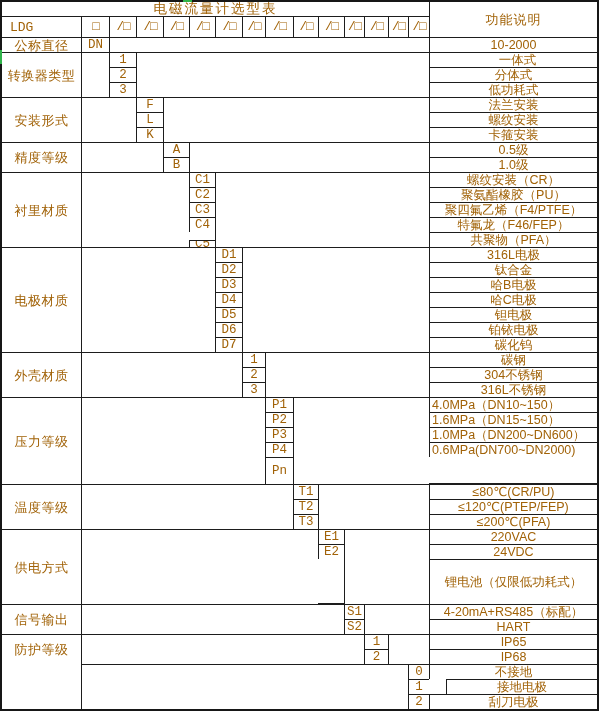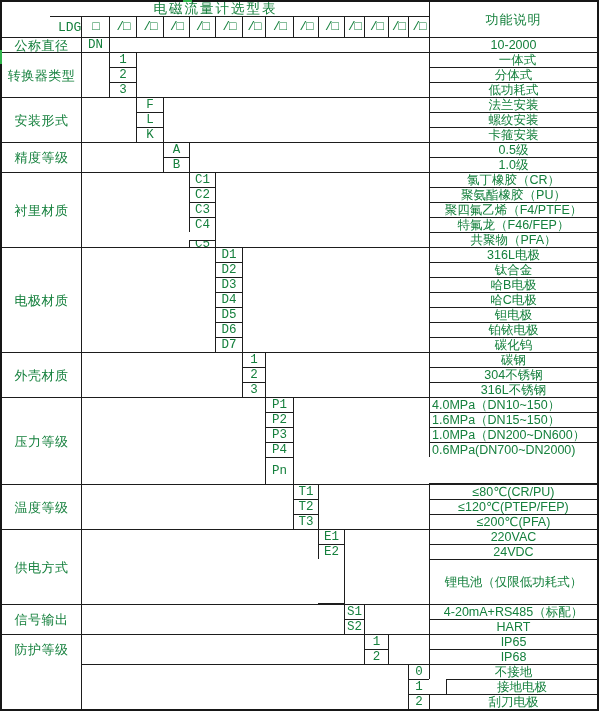--- a/index.html
+++ b/index.html
@@ -1,18 +1,18 @@
 <!DOCTYPE html>
 <html><head>
 <meta charset="utf-8">
 <style>
   html,body{margin:0;padding:0;background:#ffffff;}
   .page{
     position:relative;width:600px;height:716px;background:#ffffff;
-    font-family:"Liberation Sans","DejaVu Sans",sans-serif;color:#15803d;
+    font-family:"Liberation Sans","DejaVu Sans",sans-serif;color:#a16207;
   }
   .seltable{
     position:absolute;left:0px;top:0px;box-sizing:border-box;
     width:599px;height:711px;border:2px solid #171717;background:#fff;
     display:grid;
     grid-template-columns:79px 28px 27px 27px 26px 26px 27px 23px 28px 25px 26px 20px 24px 20px 21px 1fr;
     grid-template-rows:14px 21px repeat(42,1fr);
   }
   .c{
     border-left:1px solid #1d1d1d;border-top:1px solid #1d1d1d;
@@ -35,21 +35,21 @@
   .art-top{left:183px;top:0;width:9px;height:2px;}
 </style>
 </head>
 <body>
 
 <div class="page">
   <div class="seltable" id="grid">
 
     <div class="c title no-l no-t" style="grid-column:1/16;grid-row:1/2;">电磁流量计选型表</div>
     <div class="c fhead no-t" style="grid-column:16/17;grid-row:1/3;">功能说明</div>
-    <div class="c ldg no-l" style="grid-column:1/2;grid-row:2/3;margin-left:48px;">LDG</div>
+    <div class="c ldg no-l" style="grid-column:1/2;grid-row:2/3;">LDG</div>
     <div class="c slot" style="grid-column:2/3;grid-row:2/3;">□</div>
 
   <div class="c slot" style="grid-area: 2 / 3 / 3 / 4;">/□</div>
       <div class="c slot" style="grid-area: 2 / 4 / 3 / 5;">/□</div>
       <div class="c slot" style="grid-area: 2 / 5 / 3 / 6;">/□</div>
       <div class="c slot" style="grid-area: 2 / 6 / 3 / 7;">/□</div>
       <div class="c slot" style="grid-area: 2 / 7 / 3 / 8;">/□</div>
       <div class="c slot" style="grid-area: 2 / 8 / 3 / 9;">/□</div>
       <div class="c slot" style="grid-area: 2 / 9 / 3 / 10;">/□</div>
       <div class="c slot" style="grid-area: 2 / 10 / 3 / 11;">/□</div>
@@ -83,21 +83,21 @@
       <div class="c lbl no-l" style="grid-area: 10 / 1 / 12 / 2;">精度等级</div>
       <div class="c" style="grid-area: 10 / 2 / 12 / 5;"></div>
       <div class="c code" style="grid-area: 10 / 5 / 11 / 6;">A</div>
       <div class="c desc" style="grid-area: 10 / 16 / 11 / 17;">0.5级</div>
       <div class="c code" style="grid-area: 11 / 5 / 12 / 6;">B</div>
       <div class="c desc" style="grid-area: 11 / 16 / 12 / 17;">1.0级</div>
       <div class="c" style="grid-area: 10 / 6 / 12 / 16;"></div>
       <div class="c lbl no-l" style="grid-area: 12 / 1 / 17 / 2;">衬里材质</div>
       <div class="c" style="grid-area: 12 / 2 / 17 / 6;"></div>
       <div class="c code" style="grid-area: 12 / 6 / 13 / 7;">C1</div>
-      <div class="c desc" style="grid-area: 12 / 16 / 13 / 17;">氯丁橡胶（CR）</div>
+      <div class="c desc" style="grid-area: 12 / 16 / 13 / 17;">螺纹安装（CR）</div>
       <div class="c code" style="grid-area: 13 / 6 / 14 / 7;">C2</div>
       <div class="c desc" style="grid-area: 13 / 16 / 14 / 17;">聚氨酯橡胶（PU）</div>
       <div class="c code" style="grid-area: 14 / 6 / 15 / 7;">C3</div>
       <div class="c desc" style="grid-area: 14 / 16 / 15 / 17;">聚四氟乙烯（F4/PTFE）</div>
       <div class="c code" style="grid-area: 15 / 6 / 16 / 7;">C4</div>
       <div class="c desc" style="grid-area: 15 / 16 / 16 / 17;">特氟龙（F46/FEP）</div>
       <div class="c code" style="grid-area: 16 / 6 / 17 / 7; margin-top: 8px;">C5</div>
       <div class="c desc" style="grid-area: 16 / 16 / 17 / 17;">共聚物（PFA）</div>
       <div class="c" style="grid-area: 12 / 7 / 17 / 16;"></div>
       <div class="c lbl no-l" style="grid-area: 17 / 1 / 24 / 2;">电极材质</div>

